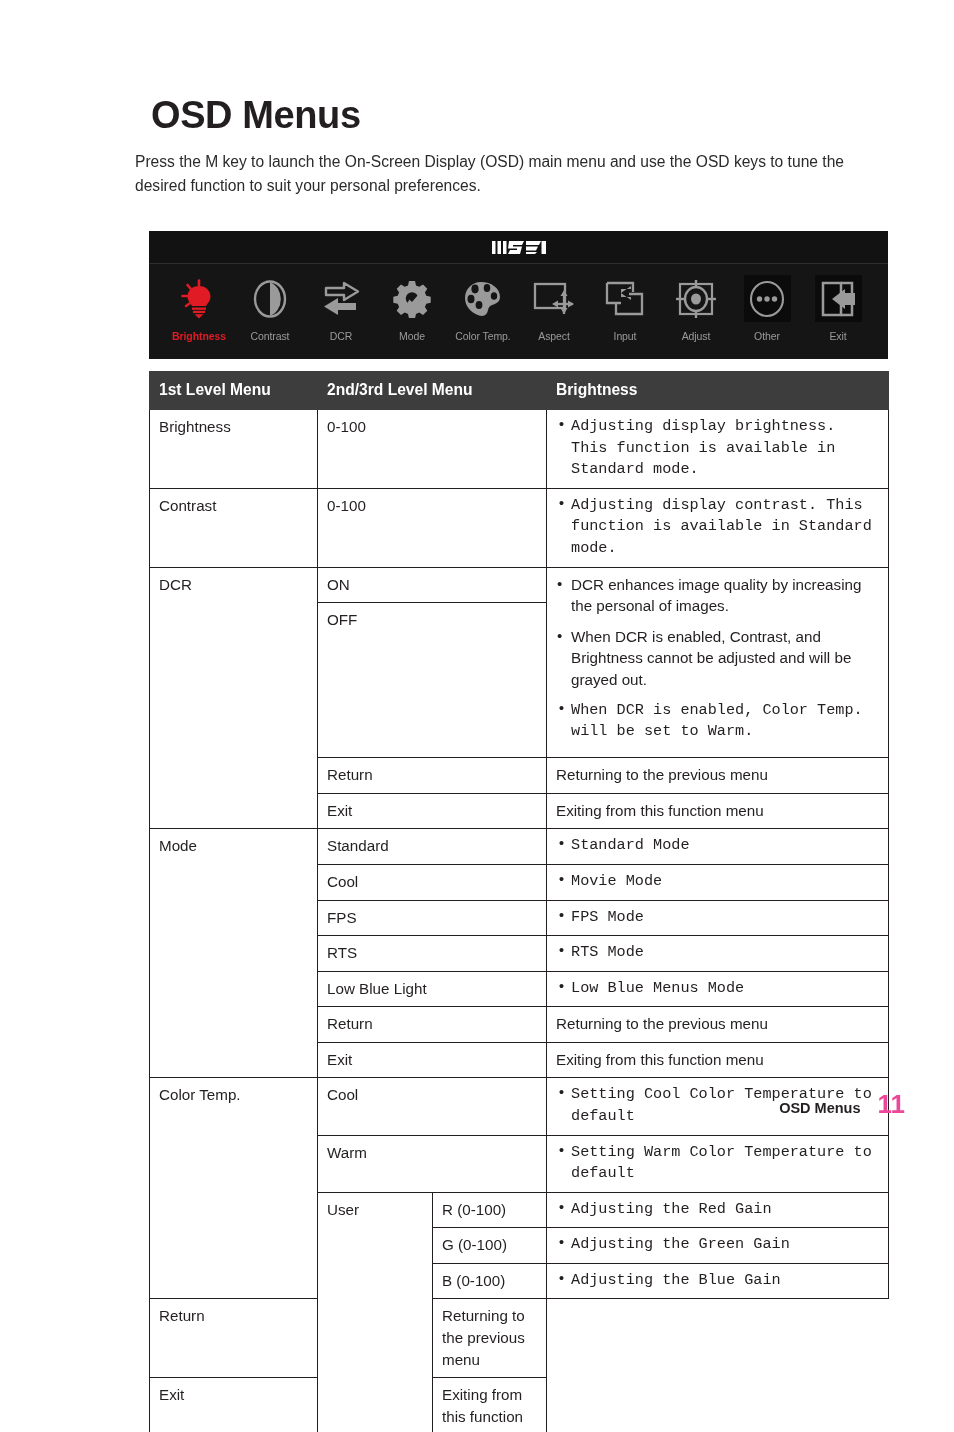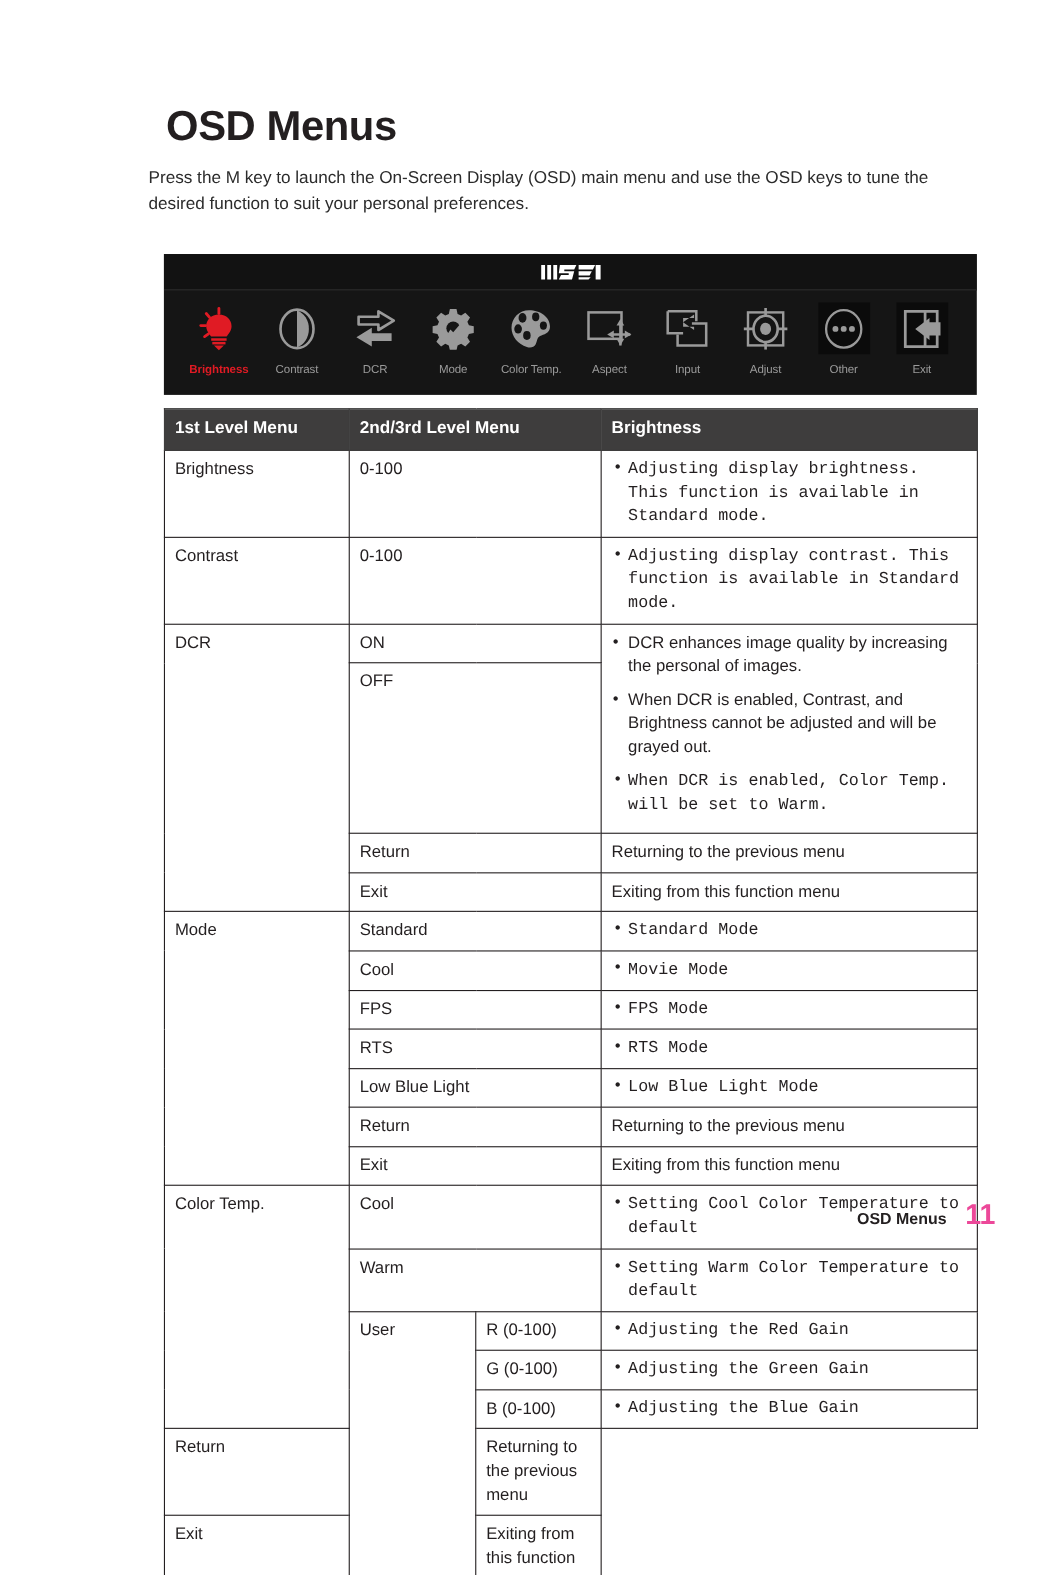--- a/index.html
+++ b/index.html
@@ -420,21 +420,21 @@
         <td>
           <ul class="bullets">
               <li>RTS Mode</li>
             </ul>
         </td>
       </tr>
       <tr>
         <td colspan="2">Low Blue Light</td>
         <td>
           <ul class="bullets">
-              <li>Low Blue Light Mode</li>
+              <li>Low Blue Menus Mode</li>
             </ul>
         </td>
       </tr>
       <tr>
         <td colspan="2">Return</td>
         <td>Returning to the previous menu</td>
       </tr>
       <tr>
         <td colspan="2">Exit</td>
         <td>Exiting from this function menu</td>

